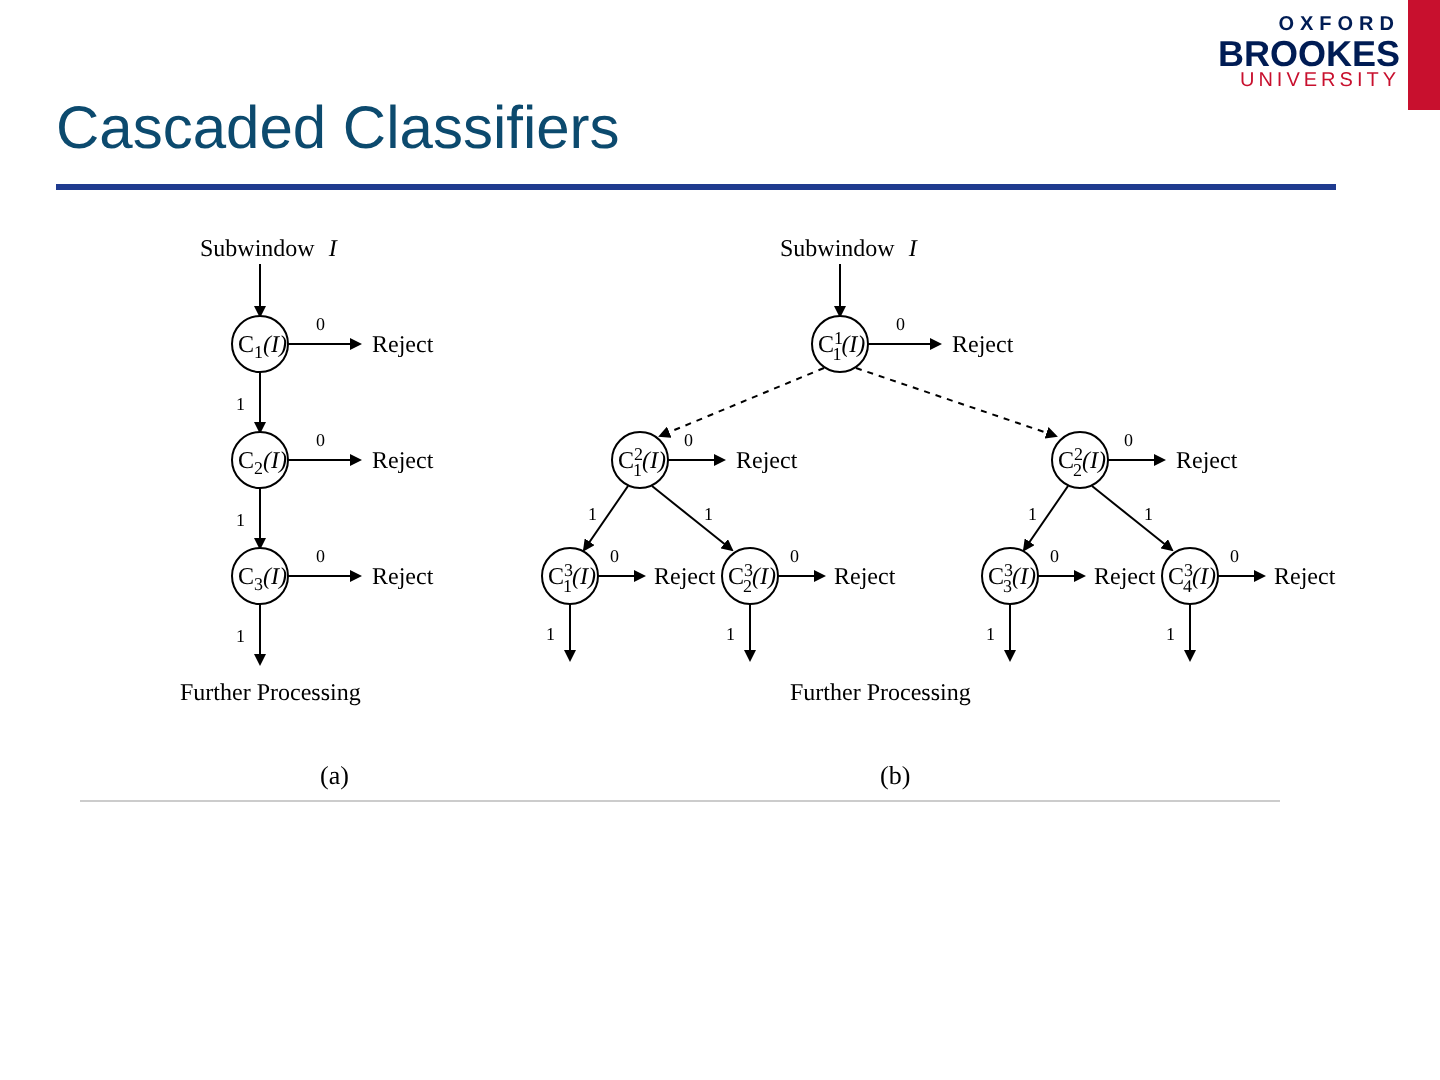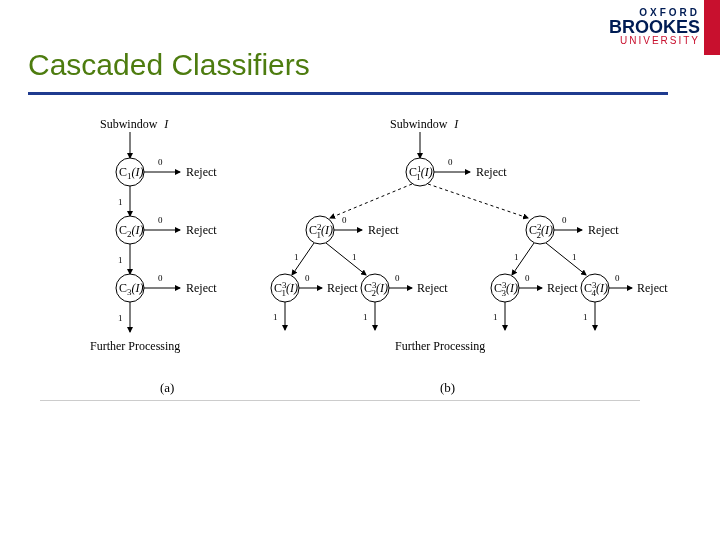--- a/index.html
+++ b/index.html
@@ -2,21 +2,21 @@
 <html><head>
 <meta charset="utf-8">
 <style>
   html,body{margin:0;padding:0;width:720px;height:540px;background:#fff;font-family:Arial,Helvetica,sans-serif;overflow:hidden}
   .slide{position:relative;width:720px;height:540px}
   .logo{position:absolute;top:8px;right:20px;text-align:right;line-height:1}
   .logo .ox{color:#001c54;font-size:10px;letter-spacing:3px;font-weight:bold}
   .logo .br{color:#001c54;font-size:18px;font-weight:900;letter-spacing:0px}
   .logo .un{color:#c8102e;font-size:10px;letter-spacing:2px;font-weight:normal}
   .redbar{position:absolute;top:0;right:0;width:16px;height:55px;background:#c8102e}
-  .title{position:absolute;left:28px;top:48px;font-size:30px;color:#4d7c0f}
+  .title{position:absolute;left:28px;top:48px;font-size:30px;color:#0c4a6e}
   .hr{position:absolute;left:28px;top:92px;width:640px;height:3px;background:#1f3b8f}
   svg{position:absolute;left:0;top:0}
   .lbl{font-family:"Times New Roman",serif;font-size:12px;fill:#000}
   .sm{font-size:9px}
   .node{fill:#fff;stroke:#000;stroke-width:1}
   .edge{stroke:#000;stroke-width:1;fill:none}
   .dash{stroke-dasharray:3 3}
   .cap{font-family:"Times New Roman",serif;font-size:13px}
   .thinline{position:absolute;left:40px;top:400px;width:600px;height:1px;background:#ccc}
 </style>

